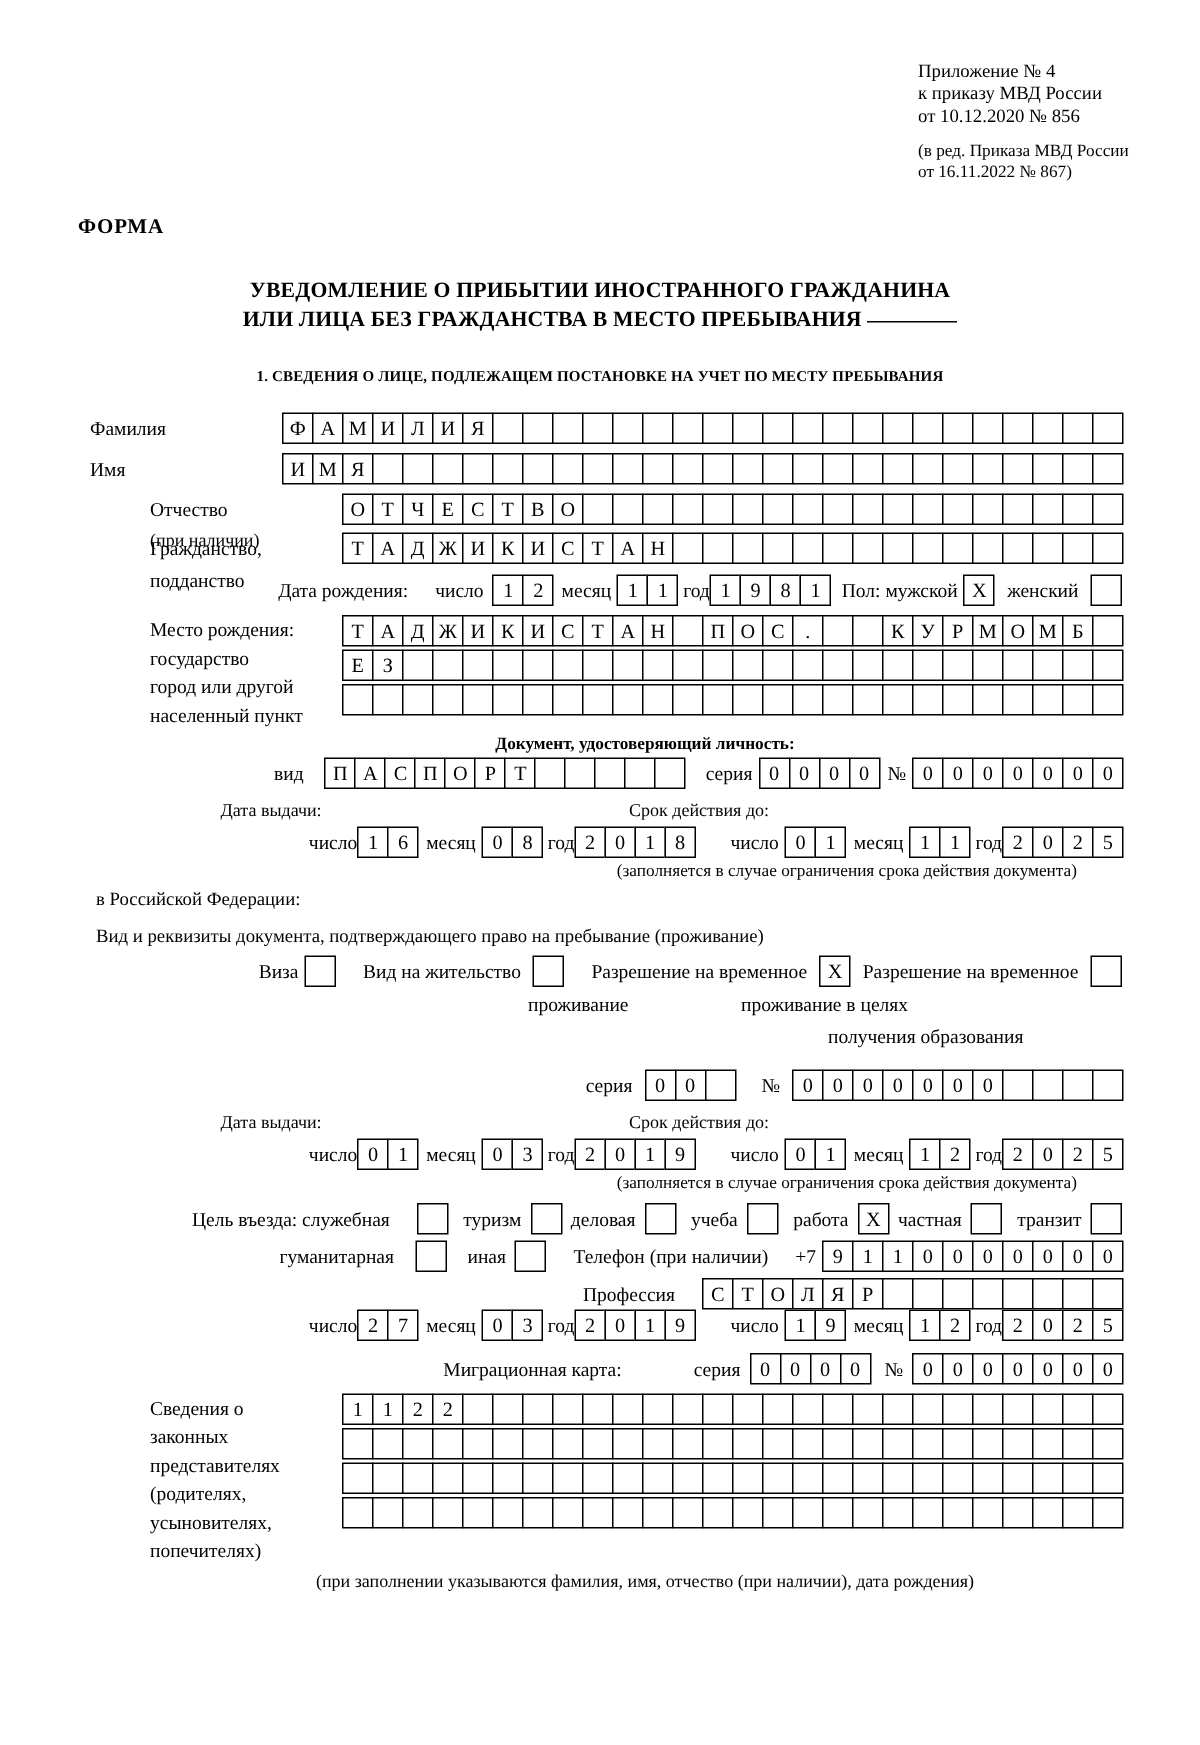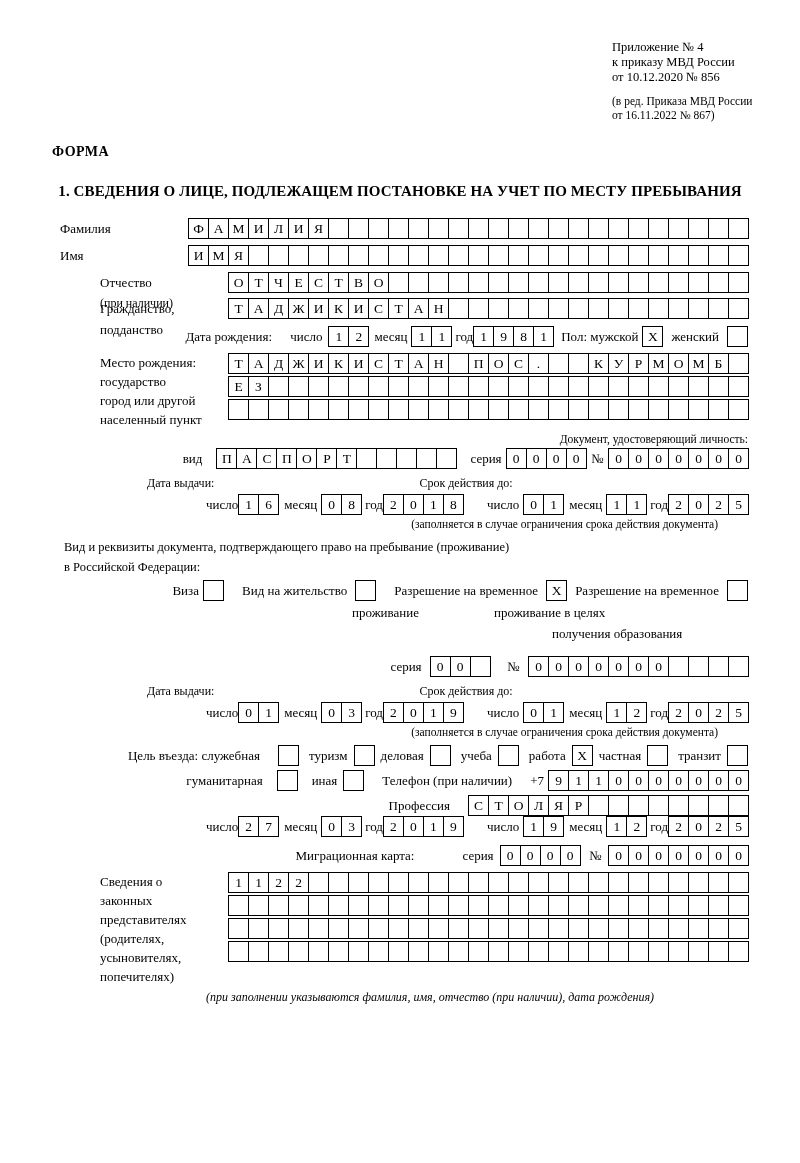--- a/index.html
+++ b/index.html
@@ -54,21 +54,21 @@
   }
   .title .ul {
     display: inline-block;
     width: 60px;
     border-bottom: 1px solid #000;
     vertical-align: 2px;
   }
   .section-title {
     text-align: center;
     font-weight: bold;
-    font-size: 15px;
+    font-size: 10px;
     margin-top: 23px;
     letter-spacing: 0.1px;
   }
 
   
   .row {
     display: flex;
     align-items: flex-start;
     margin-top: 6px;
     justify-content: flex-end;
@@ -118,23 +118,23 @@
   .sp24 { width: 24px; }
 
   .field-label {
     width: 128px;
     flex: 0 0 128px;
     font-size: 13px;
     line-height: 21px;
   }
 
   .center-note {
-    text-align: right;
+    text-align: center;
     font-size: 11.5px;
-    font-weight: normal;
+    font-weight: bold;
     margin-top: 8px;
   }
   .note {
     font-size: 11.5px;
     line-height: 14px;
   }
   .note.right {
     text-align: right;
     padding-right: 30px;
   }
@@ -144,21 +144,20 @@
     margin-top: 3px;
   }
   .inline { display: flex; align-items: center; }
   .inline > * { flex: none; }
   .txt { font-size: 13px; line-height: 21px; white-space: nowrap; }
   .txt.sm { font-size: 12px; text-align: right; }
   .bottom-note {
     text-align: center;
     font-size: 12px;
     margin-top: 10px;
-    font-style: italic;
   }
   .multiline-label {
     width: 128px;
     flex: 0 0 128px;
     font-size: 13px;
     line-height: 19px;
   }
   .stack .cells { margin-bottom: 2px; }
 </style>
 </head>
@@ -169,20 +168,27 @@
   <div class="hdr">
     <div>Приложение № 4</div>
     <div>к приказу МВД России</div>
     <div>от 10.12.2020 № 856</div>
     <div class="small">(в ред. Приказа МВД России</div>
     <div class="small" style="margin-top:0">от 16.11.2022 № 867)</div>
   </div>
 
   <div class="forma">ФОРМА</div>
 
+  <div class="title">
+    <div>УВЕДОМЛЕНИЕ О ПРИБЫТИИ ИНОСТРАННОГО ГРАЖДАНИНА</div>
+    <div>
+      <span>ИЛИ ЛИЦА БЕЗ ГРАЖДАНСТВА В МЕСТО ПРЕБЫВАНИЯ</span>
+      <span class="ul"></span>
+    </div>
+  </div>
 
   <div class="section-title">1. СВЕДЕНИЯ О ЛИЦЕ, ПОДЛЕЖАЩЕМ ПОСТАНОВКЕ НА УЧЕТ ПО МЕСТУ ПРЕБЫВАНИЯ</div>
 
   <div class="row" style="margin-top:18px">
     <div class="field-label" style="padding-left:12px">Фамилия</div>
     <div class="cells" id="cells-surname">
         <div class="cell">Ф</div>
         <div class="cell">А</div>
         <div class="cell">М</div>
         <div class="cell">И</div>
@@ -535,22 +541,22 @@
     <span class="cells" id="cells-doc-vyear">
         <div class="cell">2</div>
         <div class="cell">0</div>
         <div class="cell">2</div>
         <div class="cell">5</div>
       </span>
   </div>
 
   <div class="note right" style="margin-top:2px">(заполняется в случае ограничения срока действия документа)</div>
 
+  <div class="subline" style="padding-left:12px">в Российской Федерации:</div>
   <div class="subline" style="margin-top:8px;padding-left:12px">Вид и реквизиты документа, подтверждающего право на пребывание (проживание)</div>
-  <div class="subline" style="padding-left:12px">в Российской Федерации:</div>
 
   <div class="row inline" style="margin-top:4px;padding-left:12px">
     <span class="txt">Виза</span>
     <span class="sp4"></span>
     <span class="box"></span>
     <span class="sp18"></span>
     <span class="txt">Вид на жительство</span>
     <span class="sp8"></span>
     <span class="box"></span>
     <span class="sp18"></span>

